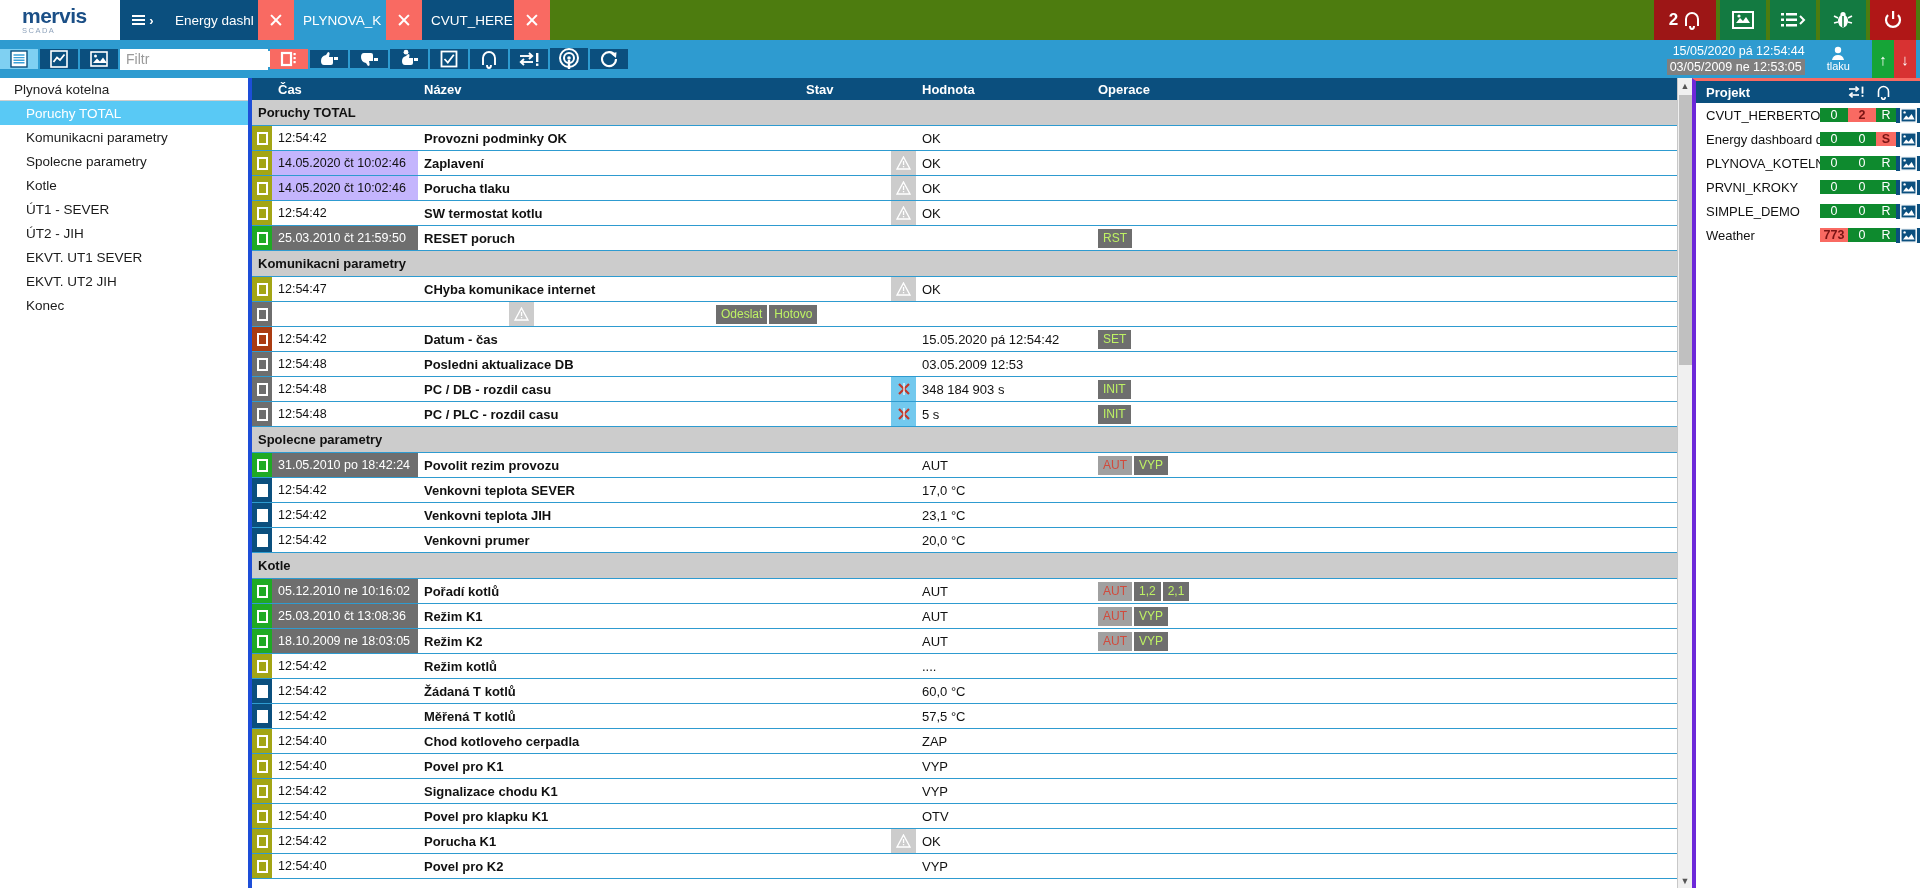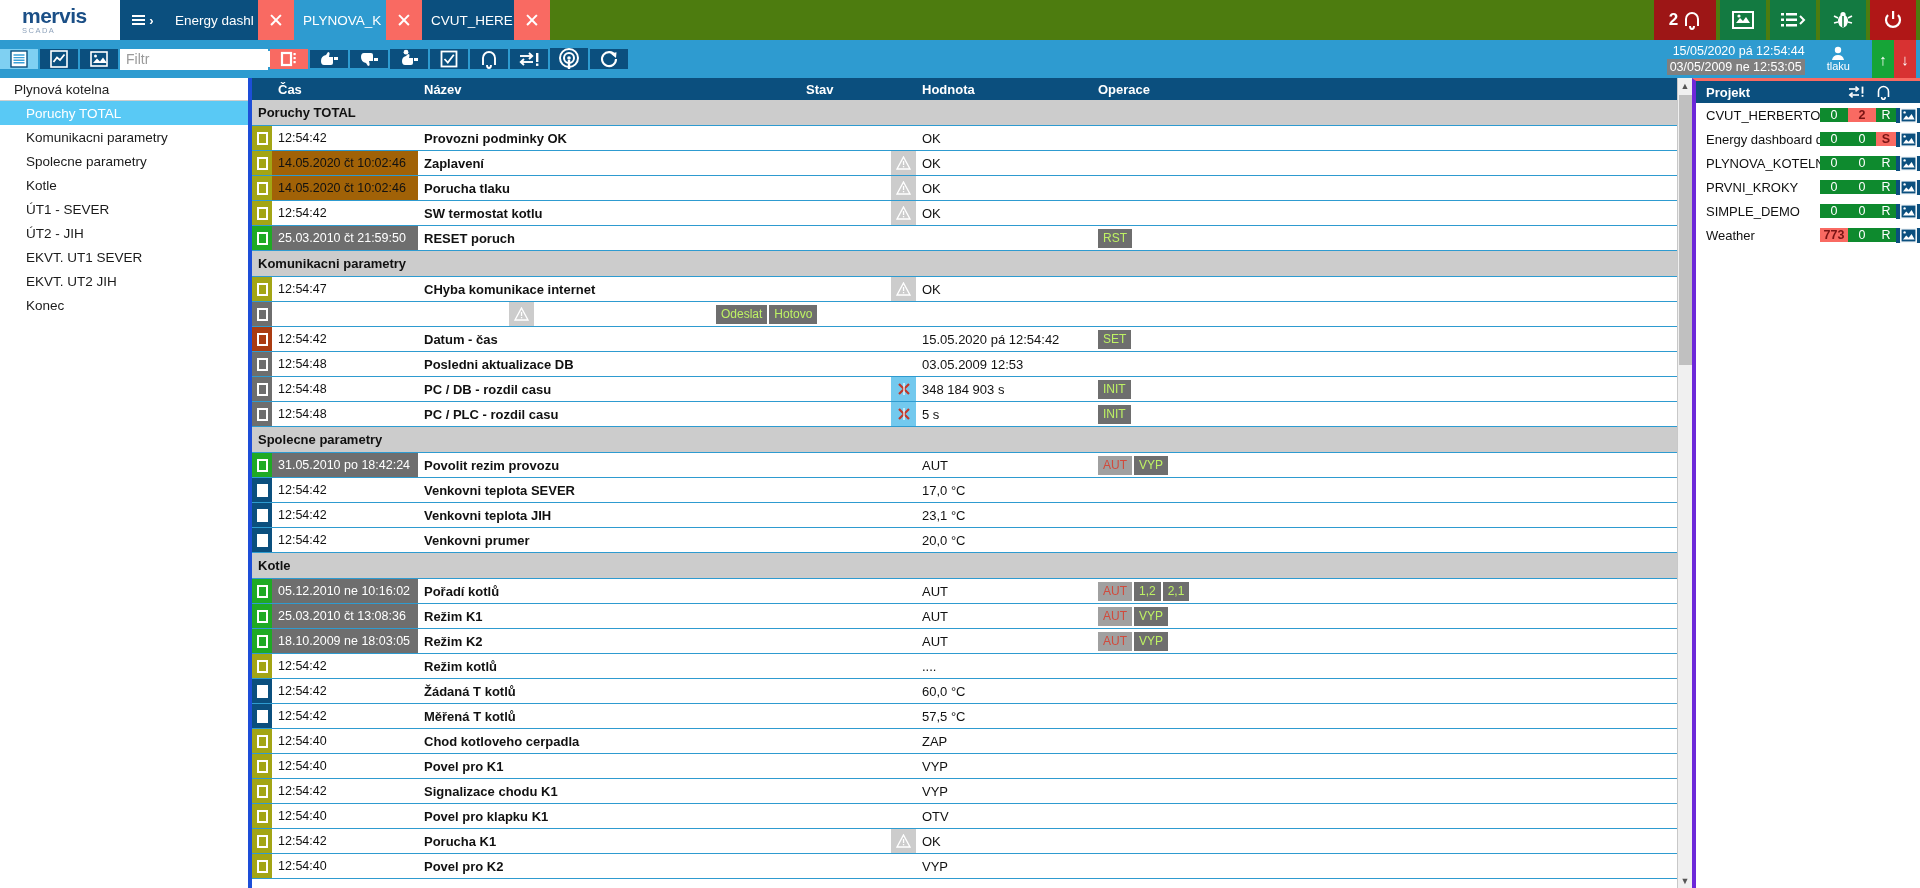--- a/index.html
+++ b/index.html
@@ -226,21 +226,21 @@
   .ind.green i { background: #1faa24; }
   .ind.blue  { background: #0b4f7e; }
   .ind.blue i { background: #ffffff; border-color:#ffffff; }
   .ind.gray  { background: #6e6e6e; }
   .ind.gray i { background: #6e6e6e; }
   .ind.rust  { background: #aa3c12; }
   .ind.rust i { background: #aa3c12; }
 
   .time-cell { width: 146px; flex: none; padding-left: 6px; font-size: 12.5px; }
   .time-cell.dk { background: #6e6e6e; color: #ffffff; }
-  .time-cell.lt { background: #a16207; color: #111; }
+  .time-cell.lt { background: #c4b5fd; color: #111; }
 
   .name-cell { width: 382px; flex: none; padding-left: 6px; font-weight: bold; }
   .stav-cell { width: 116px; flex: none; position: relative; }
   .stav-ico {
     position: absolute; right: 0; top: 0; bottom: 0;
     width: 25px;
     display:flex; align-items:center; justify-content:center;
   }
   .stav-ico.warn { background: #cccccc; }
   .stav-ico.xred { background: #73c9ee; }

